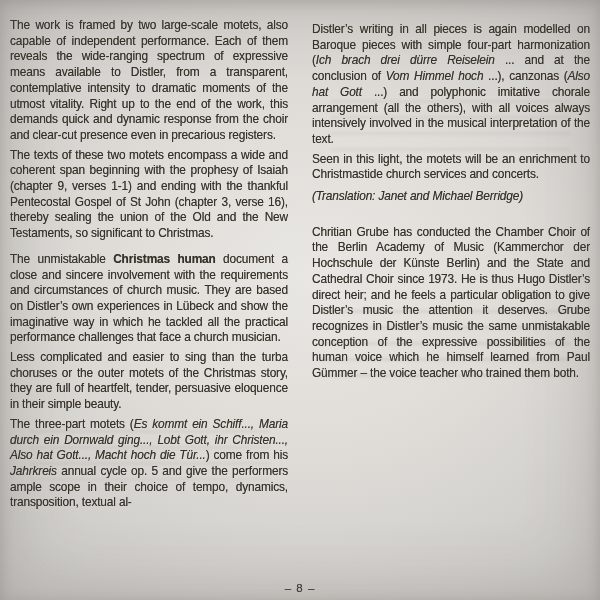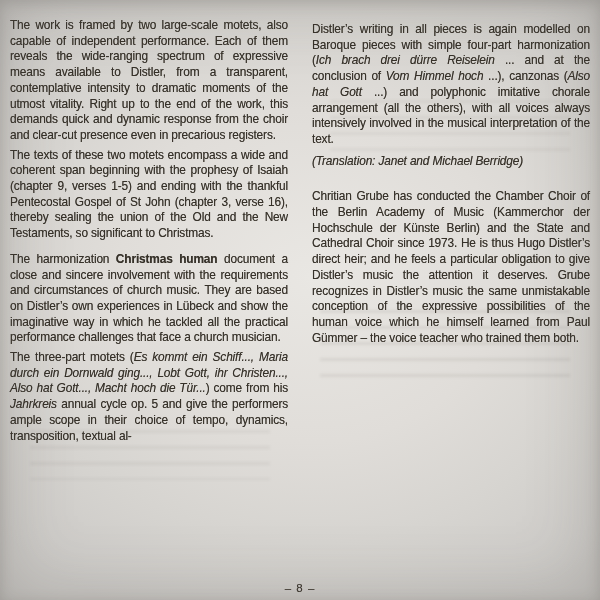--- a/index.html
+++ b/index.html
@@ -42,27 +42,29 @@
 </style>
 </head>
 <body>
 
 <div class="page">
 
   <div class="cols">
 
     <div class="col">
       <p><span>The work is framed by two large-scale motets, also capable of independent performance. Each of them reveals the wide-ranging spectrum of expressive means available to Distler, from a transparent, contemplative intensity to dramatic moments of the utmost vitality. Right up to the end of the work, this demands quick and dynamic response from the choir and clear-cut presence even in precarious registers.</span></p>
-      <p class="sp-sm"><span>The texts of these two motets encompass a wide and coherent span beginning with the prophesy of Isaiah (chapter 9, verses 1-5) and ending with the thankful Pentecostal Gospel of St John (chapter 3, verse 16), thereby sealing the union of the Old and the New Testaments, so significant to Christmas.</span></p>
-      <p class="sp-md"><span>The harmonization </span><span class="bd">Christmas human</span><span> document a close and sincere involvement with the requirements and circumstances of church music. They are based on Distler’s own experiences in Lübeck and show the imaginative way in which he tackled all the practical performance challenges that face a church musician.</span></p>
+      <p class="sp-sm"><span>The texts of these two motets encompass a wide and coherent span beginning with the prophesy of Isaiah (chapter 9, verses 1-1) and ending with the thankful Pentecostal Gospel of St John (chapter 3, verse 16), thereby sealing the union of the Old and the New Testaments, so significant to Christmas.</span></p>
+      <p class="sp-md"><span>The unmistakable </span><span class="bd">Christmas human</span><span> document a close and sincere involvement with the requirements and circumstances of church music. They are based on Distler’s own experiences in Lübeck and show the imaginative way in which he tackled all the practical performance challenges that face a church musician.</span></p>
+      <p class="sp-sm"><span>Less complicated and easier to sing than the turba choruses or the outer motets of the Christmas story, they are full of heartfelt, tender, persuasive eloquence in their simple beauty.</span></p>
       <p class="sp-sm"><span>The three-part motets (</span><span class="it">Es kommt ein Schiff..., Maria durch ein Dornwald ging..., Lobt Gott, ihr Christen..., Also hat Gott..., Macht hoch die Tür...</span><span>) come from his </span><span class="it">Jahrkreis</span><span> annual cycle op. 5 and give the performers ample scope in their choice of tempo, dynamics, transposition, textual al-</span></p>
     </div>
 
     <div class="col">
       <p class="sp-sm"><span>Distler’s writing in all pieces is again modelled on Baroque pieces with simple four-part harmonization (</span><span class="it">Ich brach drei dürre Reiselein</span><span> ... and at the conclusion of </span><span class="it">Vom Himmel hoch</span><span> ...), canzonas (</span><span class="it">Also hat Gott</span><span> ...) and polyphonic imitative chorale arrangement (all the others), with all voices always intensively involved in the musical interpretation of the text.</span></p>
+      <p class="sp-sm"><span>Seen in this light, the motets will be an enrichment to Christmastide church services and concerts.</span></p>
       <p class="translation"><span class="it">(Translation: Janet and Michael Berridge)</span></p>
       <p class="sp-lg"><span>Chritian Grube has conducted the Chamber Choir of the Berlin Academy of Music (Kammerchor der Hochschule der Künste Berlin) and the State and Cathedral Choir since 1973. He is thus Hugo Distler’s direct heir; and he feels a particular obligation to give Distler’s music the attention it deserves. Grube recognizes in Distler’s music the same unmistakable conception of the expressive possibilities of the human voice which he himself learned from Paul Gümmer – the voice teacher who trained them both.</span></p>
     </div>
 
   </div>
 
   <div class="artifact a1"></div>
   <div class="artifact a2"></div>
   <div class="artifact a3"></div>
 

